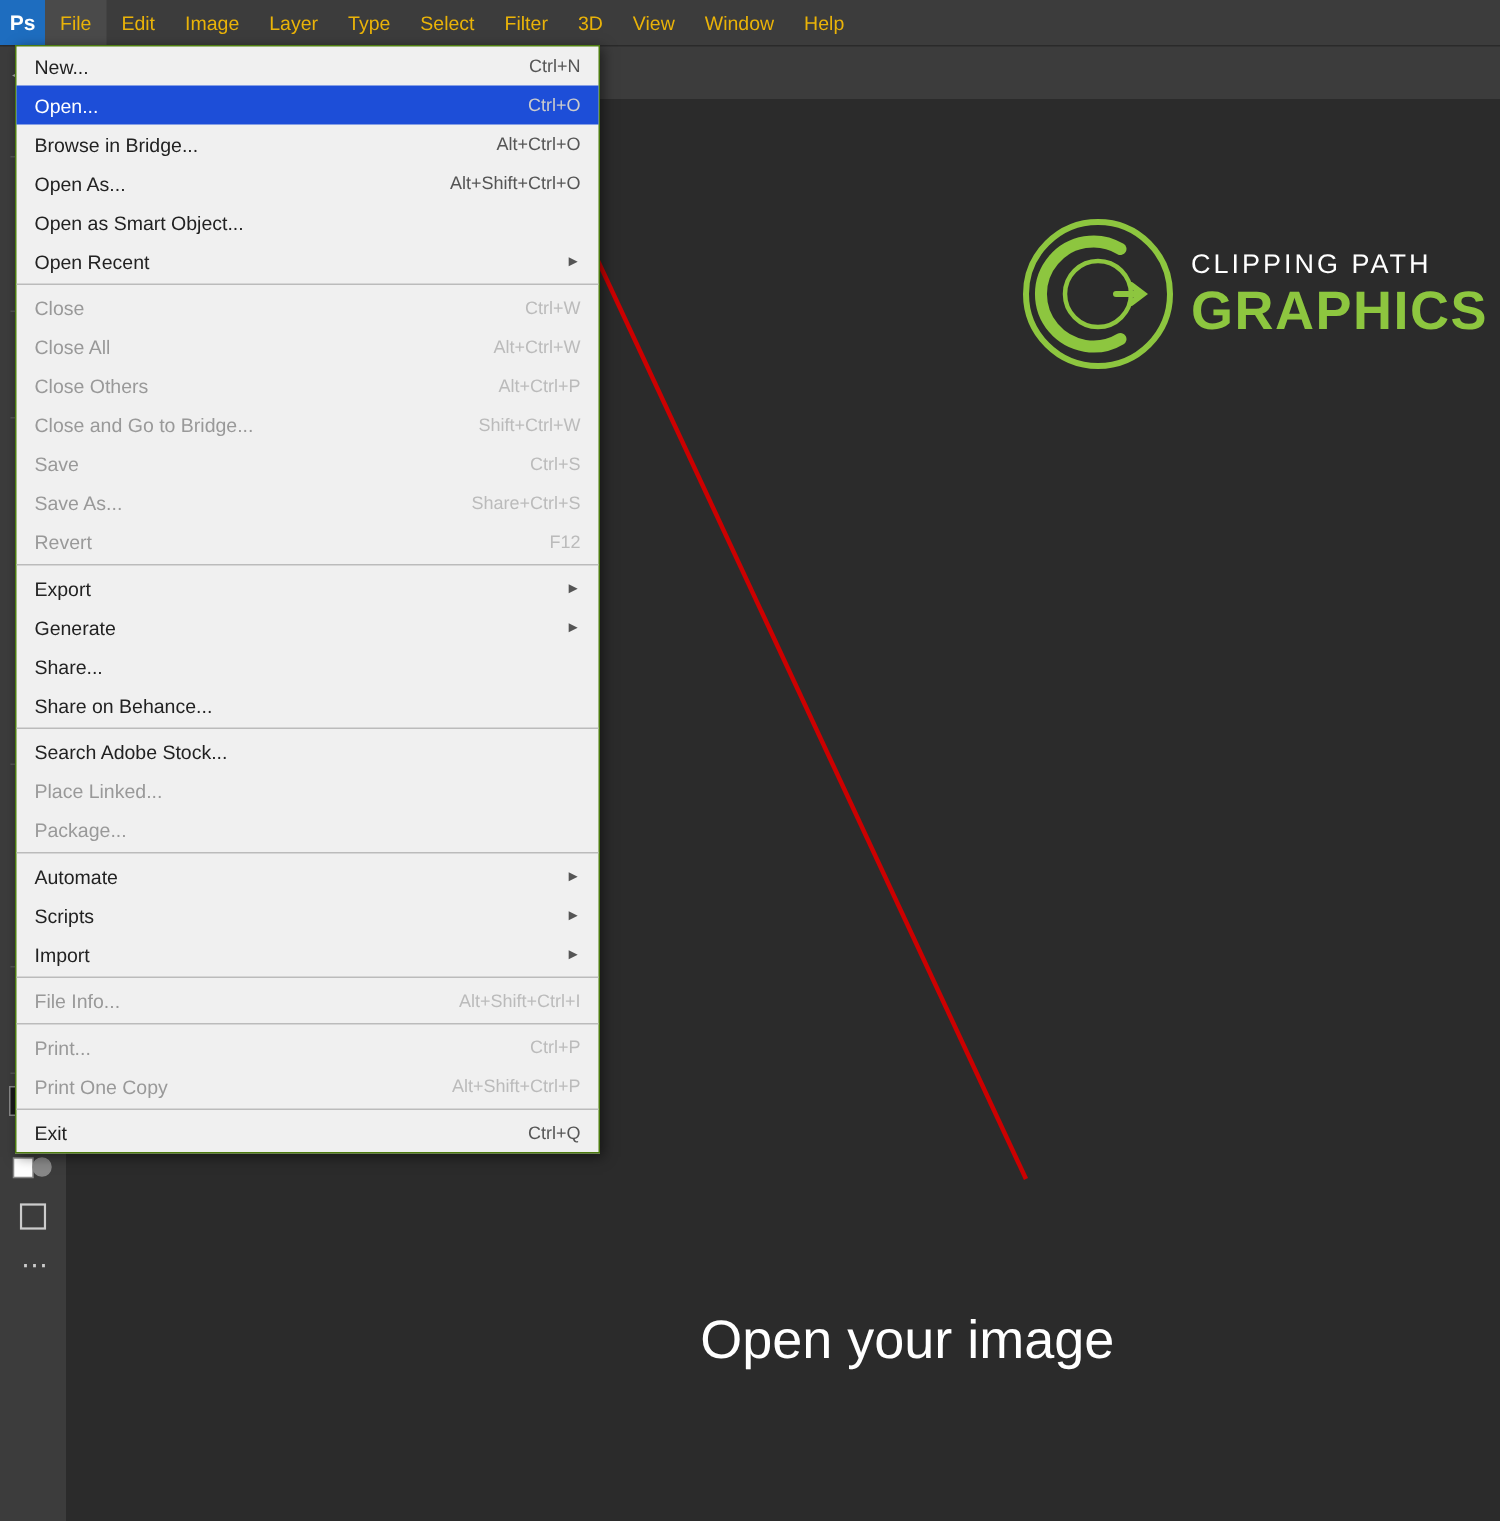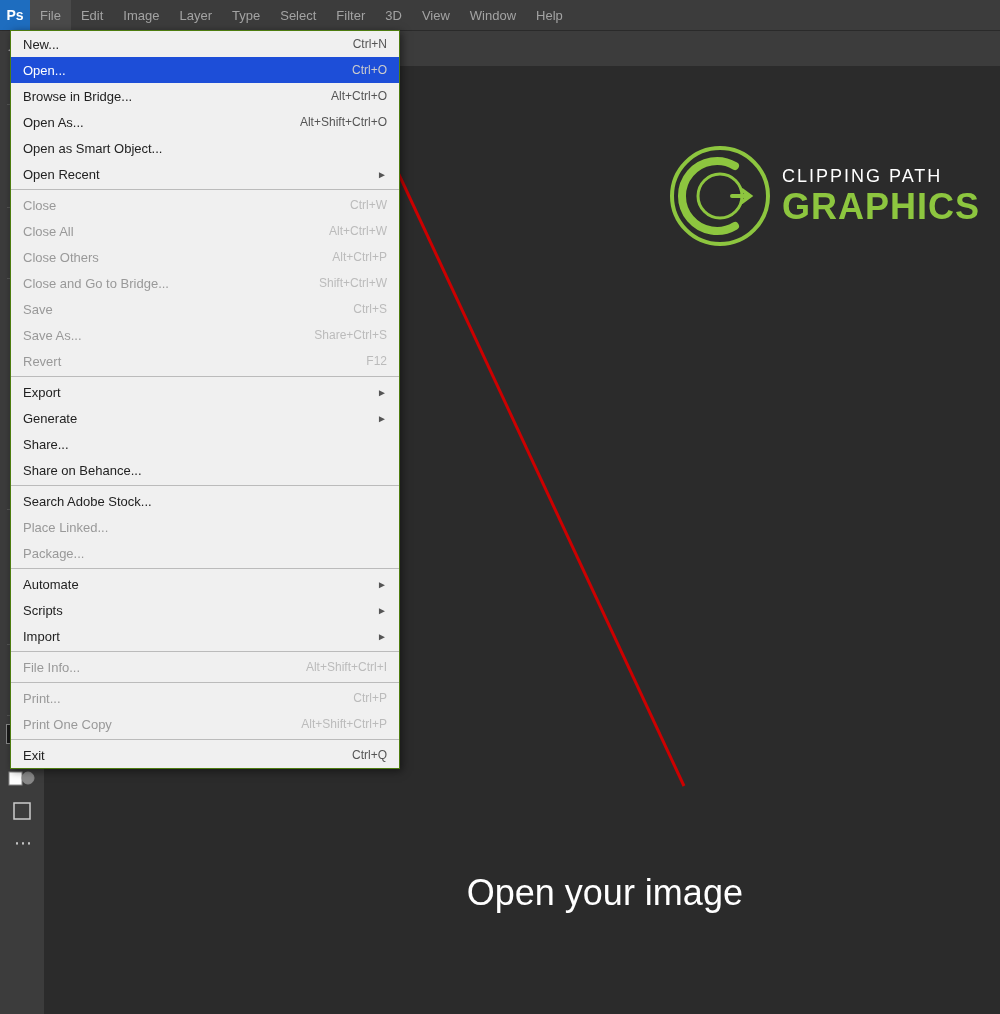--- a/index.html
+++ b/index.html
@@ -32,21 +32,21 @@
       color: white;
       font-weight: bold;
       font-size: 14px;
       flex-shrink: 0;
     }
     .menu-item {
       padding: 0 10px;
       height: 100%;
       display: flex;
       align-items: center;
-      color: #a3a3a3;
+      color: #eab308;
       font-size: 13px;
       cursor: pointer;
       white-space: nowrap;
     }
     .menu-item:hover, .menu-item.active {
       background: #555;
     }
     .menu-item.active {
       background: #4a4a4a;
     }
@@ -147,21 +147,21 @@
       color: white;
       font-size: 36px;
       font-weight: 400;
       white-space: nowrap;
     }
 
     
     .logo-area {
       position: absolute;
       top: 80px;
-      right: 20px;
+      right: 8px;
       display: flex;
       align-items: center;
       gap: 12px;
     }
     .logo-circle {
       width: 100px;
       height: 100px;
     }
     .logo-text {
       display: flex;

